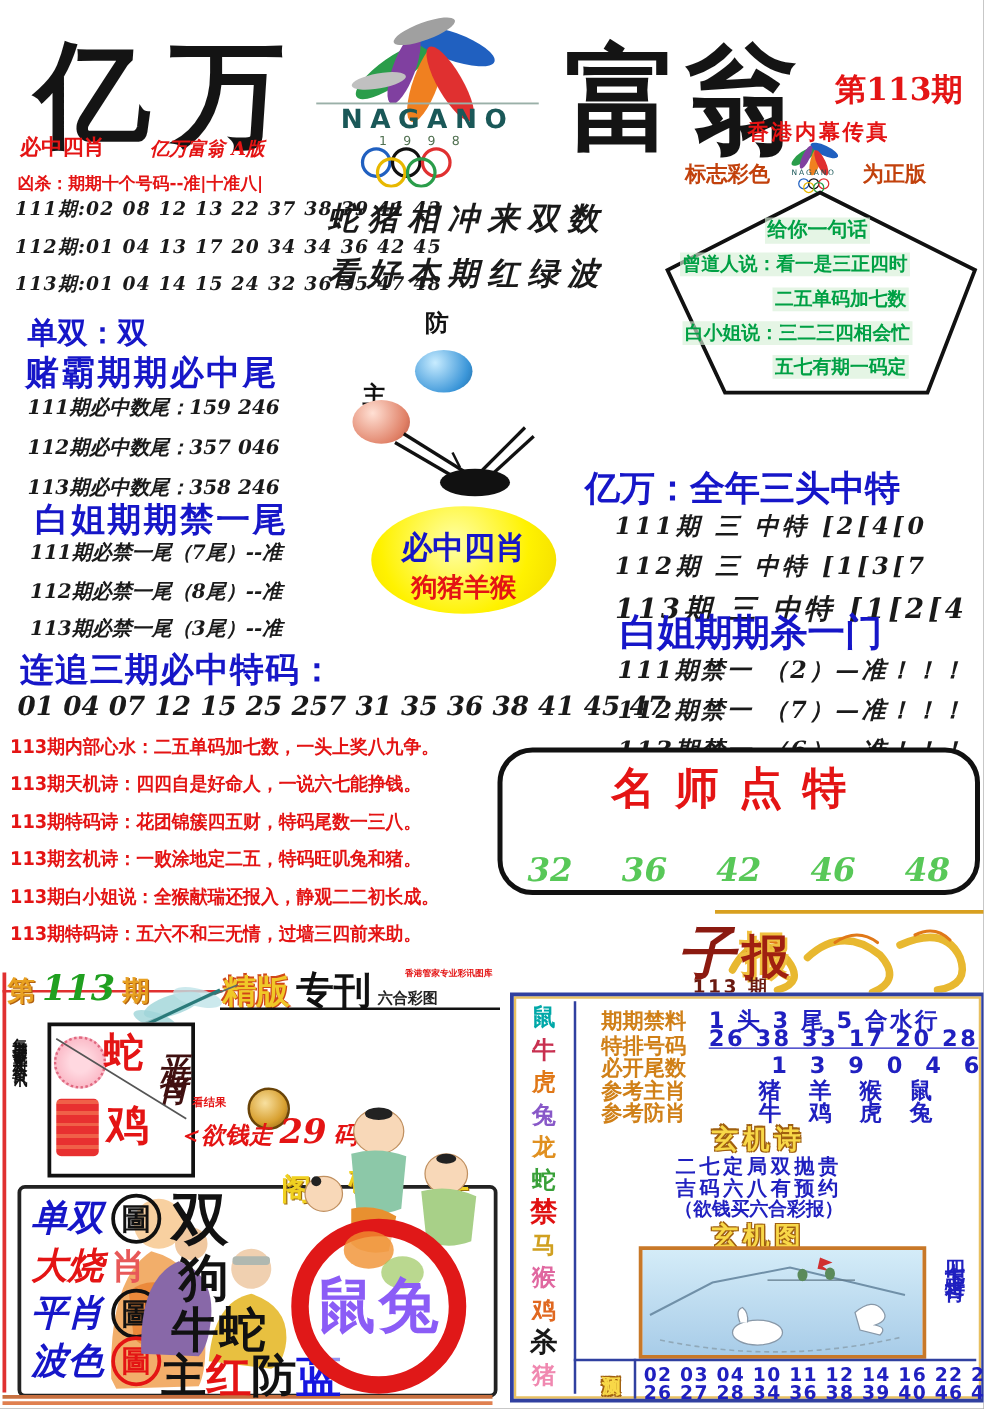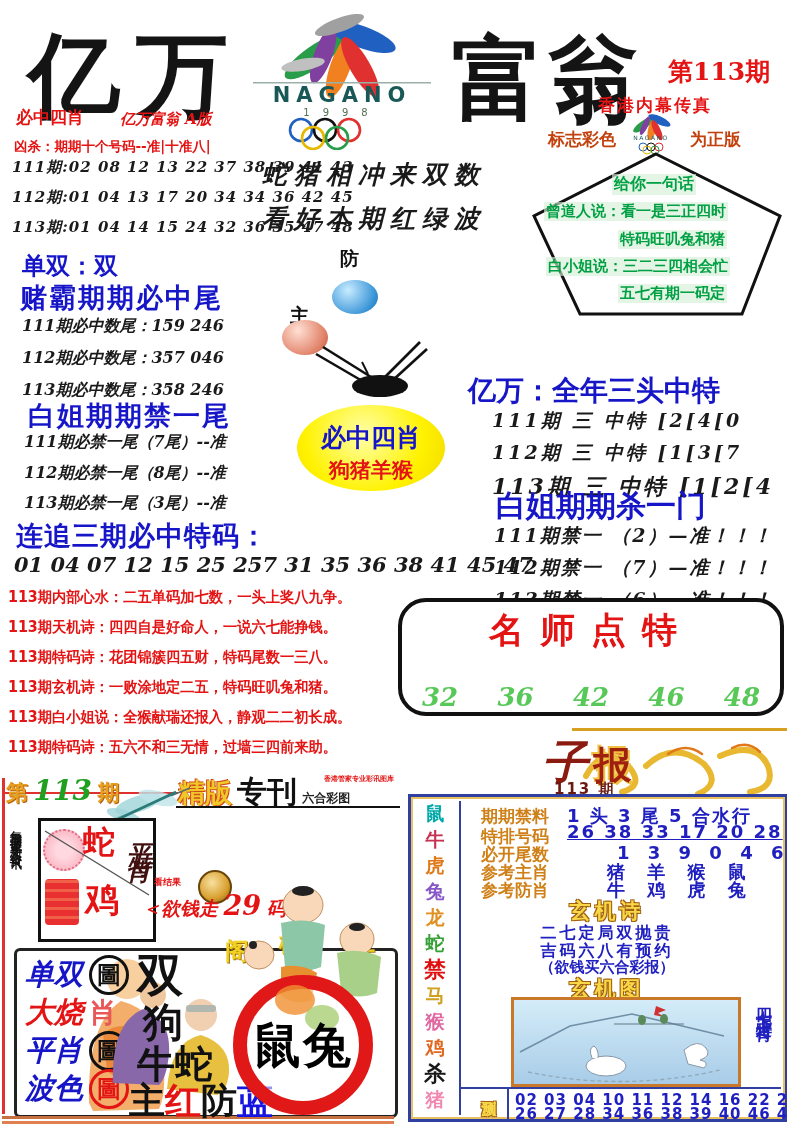--- a/index.html
+++ b/index.html
@@ -86,21 +86,21 @@
     </g>
   </svg>
   <div class="abs blue nowrap" style="left:690px;top:128px;font-size:17px;font-weight:bold;">为正版</div>
 
   <div class="abs" style="left:528px;top:150px;width:256px;height:176px;">
     <svg width="256" height="176" viewBox="0 0 256 176" style="position:absolute;left:0;top:0;">
       <polygon points="128,4 252,66 214,164 52,164 6,66" fill="#ffffff" stroke="#111" stroke-width="3"></polygon>
     </svg>
     <div class="pent-line" style="left:84px;top:24px;font-size:16px;">给你一句话</div>
     <div class="pent-line" style="left:16px;top:52px;font-size:15px;">曾道人说：看一是三正四时</div>
-    <div class="pent-line" style="left:90px;top:80px;font-size:15px;">特码旺叽兔和猪</div>
+    <div class="pent-line" style="left:90px;top:80px;font-size:15px;">二五单码加七数</div>
     <div class="pent-line" style="left:18px;top:107px;font-size:15px;">白小姐说：三二三四相会忙</div>
     <div class="pent-line" style="left:90px;top:134px;font-size:15px;">五七有期一码定</div>
   </div>
 
   <div class="abs red nowrap serif" style="left:16px;top:106px;font-size:17px;font-weight:900;">必中四肖</div>
   <div class="abs red nowrap hand" style="left:120px;top:110px;font-size:15px;color:#e41414;">亿万富翁  A版</div>
   <div class="abs red nowrap" style="left:14px;top:138px;font-size:13.5px;font-weight:bold;">凶杀：期期十个号码--准|十准八|</div>
   <div class="abs hand nowrap" style="left:12px;top:158px;font-size:15px;letter-spacing:1px;">111期:02 08 12 13 22 37 38 39 41 43</div>
   <div class="abs hand nowrap" style="left:12px;top:188px;font-size:15px;letter-spacing:1px;">112期:01 04 13 17 20 34 34 36 42 45</div>
   <div class="abs hand nowrap" style="left:12px;top:218px;font-size:15px;letter-spacing:1px;">113期:01 04 14 15 24 32 36 35 47 48</div>
@@ -271,21 +271,21 @@
         <ellipse cx="28" cy="74" rx="15" ry="14" fill="#f8d8b8" stroke="#c09060"></ellipse>
         <circle cx="22" cy="64" r="4" fill="#222"></circle>
         <path d="M50,86 Q70,82 86,92 L80,120 Q60,124 50,114 Z" fill="#e89030"></path>
       </svg>
 
       <div style="position:absolute;left:216px;top:24px;width:112px;height:112px;border:14px solid #e01818;
                   border-radius:50%;z-index:3;background:rgba(255,255,255,.55);">
         <div style="position:absolute;left:28px;top:-4px;width:40px;height:30px;border-radius:50%;background:#f09030;opacity:.8;"></div>
         <div style="position:absolute;left:58px;top:16px;width:34px;height:26px;border-radius:50%;background:#9cc860;opacity:.7;"></div>
         <div style="position:relative;z-index:4;width:100%;text-align:center;line-height:112px;font-size:48px;
-                    font-weight:900;color:#000000;font-family:'DejaVu Serif',serif;letter-spacing:2px;">鼠兔</div>
+                    font-weight:900;color:#8b5cf6;font-family:'DejaVu Serif',serif;letter-spacing:2px;">鼠兔</div>
       </div>
     </div>
 
     <div class="abs" style="left:0;top:344px;width:392px;height:3px;background:#c87040;"></div>
     <div class="abs" style="left:0;top:349px;width:392px;height:3px;background:#e08050;"></div>
   </div>
 
   <div class="abs" style="left:404px;top:722px;width:383px;height:400px;">
     <div class="abs" style="left:168px;top:6px;width:215px;height:3px;background:#d8a020;"></div>
     <svg class="abs" style="left:168px;top:10px;" width="214" height="68" viewBox="0 0 214 68">

